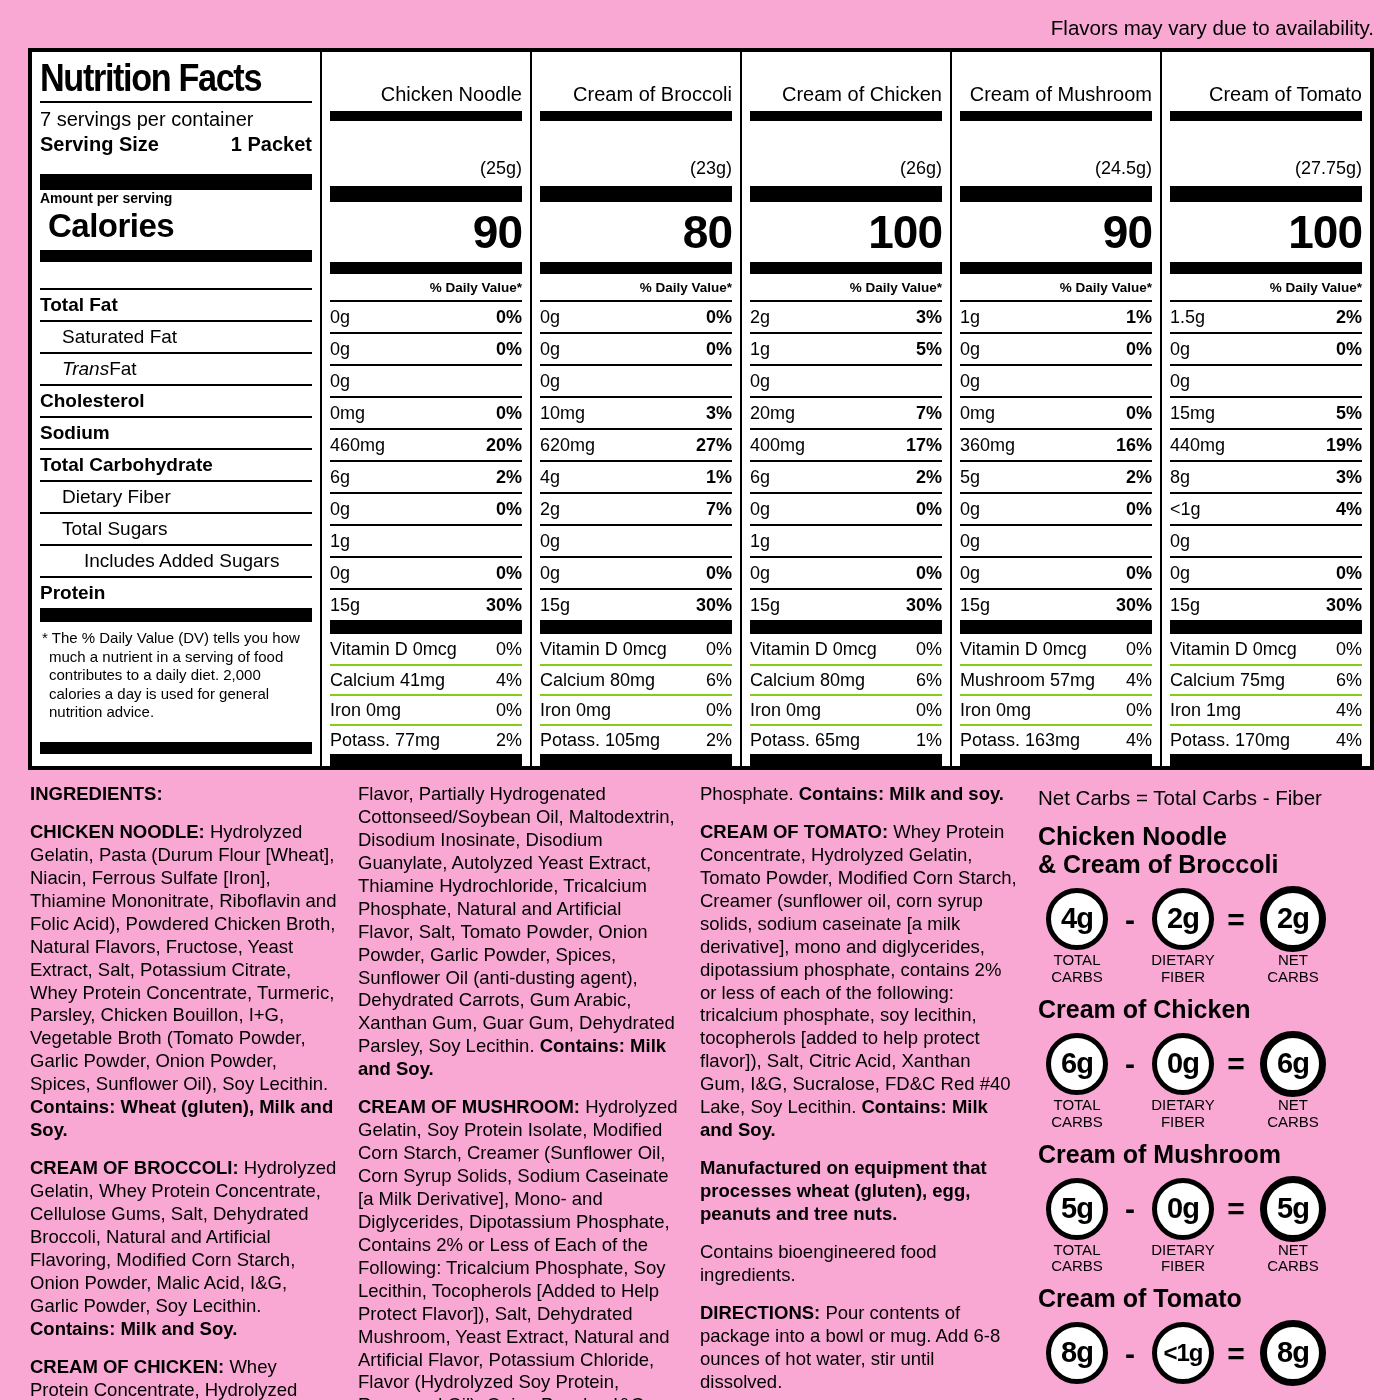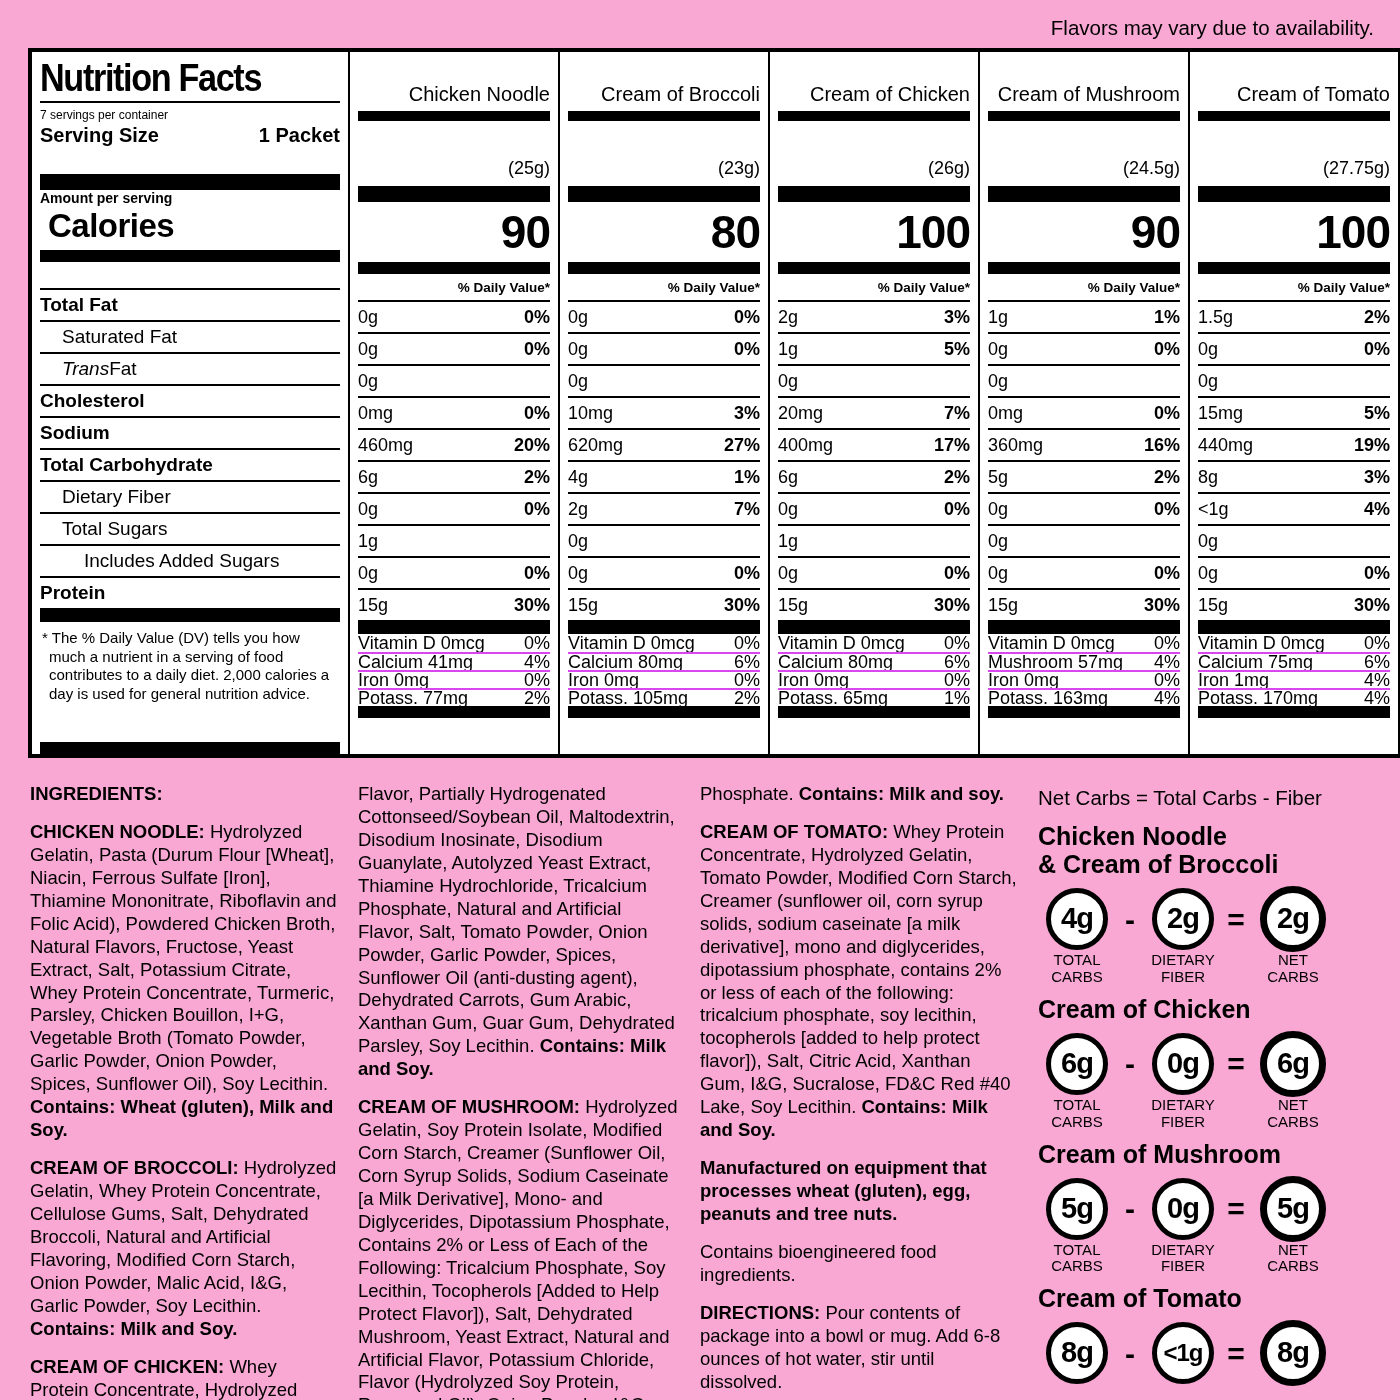--- a/index.html
+++ b/index.html
@@ -3,30 +3,30 @@
 <meta charset="utf-8">
 <style>
   html,body{margin:0;padding:0;background:#fff;}
   .page{position:relative;width:1400px;height:1400px;background:#f9a8d4;color:#000;
         font-family:"Liberation Sans", sans-serif;overflow:hidden;}
   .flavor-note{position:absolute;top:16px;right:26px;font-size:20.5px;}
 
   
   .nf{position:absolute;left:28px;top:48px;border:4px solid #000;display:flex;background:#fff;}
   .nf-col{display:flex;flex-direction:column;box-sizing:border-box;flex:none;}
-  .nf-col.lab{width:316px;padding:0 8px;}
+  .nf-col.lab{width:288px;padding:0 8px;}
   .nf-col.flav{width:210px;border-left:2px solid #000;padding:0 8px;}
   .bar{background:#000;flex:none;width:100%;}
   .h10{height:10px}.h12{height:12px}.h14{height:14px}.h16{height:16px}
 
   .lab-head{height:122px;flex:none;display:flex;flex-direction:column;}
   .nf-title{font-size:38px;font-weight:bold;letter-spacing:-1.5px;line-height:1.16;
             transform:scaleX(.9);transform-origin:0 50%;white-space:nowrap;margin-top:4px;}
   .title-rule{height:2px;background:#000;margin-top:1px;}
-  .servings{font-size:12px;margin-top:5px;}
+  .servings{font-size:20px;margin-top:5px;}
   .ss-row{display:flex;justify-content:space-between;font-weight:bold;font-size:20px;margin-top:2px;}
 
   .lab-cal{height:60px;flex:none;}
   .amt-line{font-size:14px;font-weight:bold;}
   .cal-word{font-size:33px;font-weight:bold;line-height:1;margin-top:3px;letter-spacing:-0.5px;margin-left:8px;}
 
   .c-head{height:54px;flex:none;display:flex;align-items:flex-end;justify-content:flex-end;
           font-size:20px;padding-bottom:5px;}
   .c-serving{height:58px;flex:none;display:flex;align-items:flex-end;justify-content:flex-end;
              font-size:18px;padding-bottom:7px;}
@@ -36,23 +36,23 @@
         font-size:13.5px;font-weight:bold;}
 
   .n-row{height:32px;flex:none;border-top:2px solid #000;display:flex;align-items:center;
          justify-content:space-between;font-size:18px;box-sizing:border-box;}
   .n-row .pct{font-weight:bold;}
   .n-row.lab-row{font-size:19px;justify-content:flex-start;}
   .n-row.b{font-weight:bold;}
   .ind1{padding-left:22px;}
   .ind2{padding-left:44px;}
 
-  .v-row{height:18px;flex:none;display:flex;align-items:center;justify-content:space-between;
+  .v-row{height:30px;flex:none;display:flex;align-items:center;justify-content:space-between;
          font-size:18px;box-sizing:border-box;}
-  .v-row.vl{border-top:2px solid #d946ef;}
+  .v-row.vl{border-top:2px solid #84cc16;}
 
   .footnote{height:120px;flex:none;font-size:15px;line-height:1.24;padding-top:7px;
             padding-left:9px;text-indent:-7px;box-sizing:border-box;}
 
   
   .bottom{position:absolute;left:30px;top:783px;width:1340px;display:grid;
           grid-template-columns:308px 322px 318px 330px;column-gap:20px;}
   .ing-col{font-size:18.5px;line-height:1.24;}
   .ing-p{margin:0 0 15px 0;}
   .ing-p b{font-weight:bold;}

